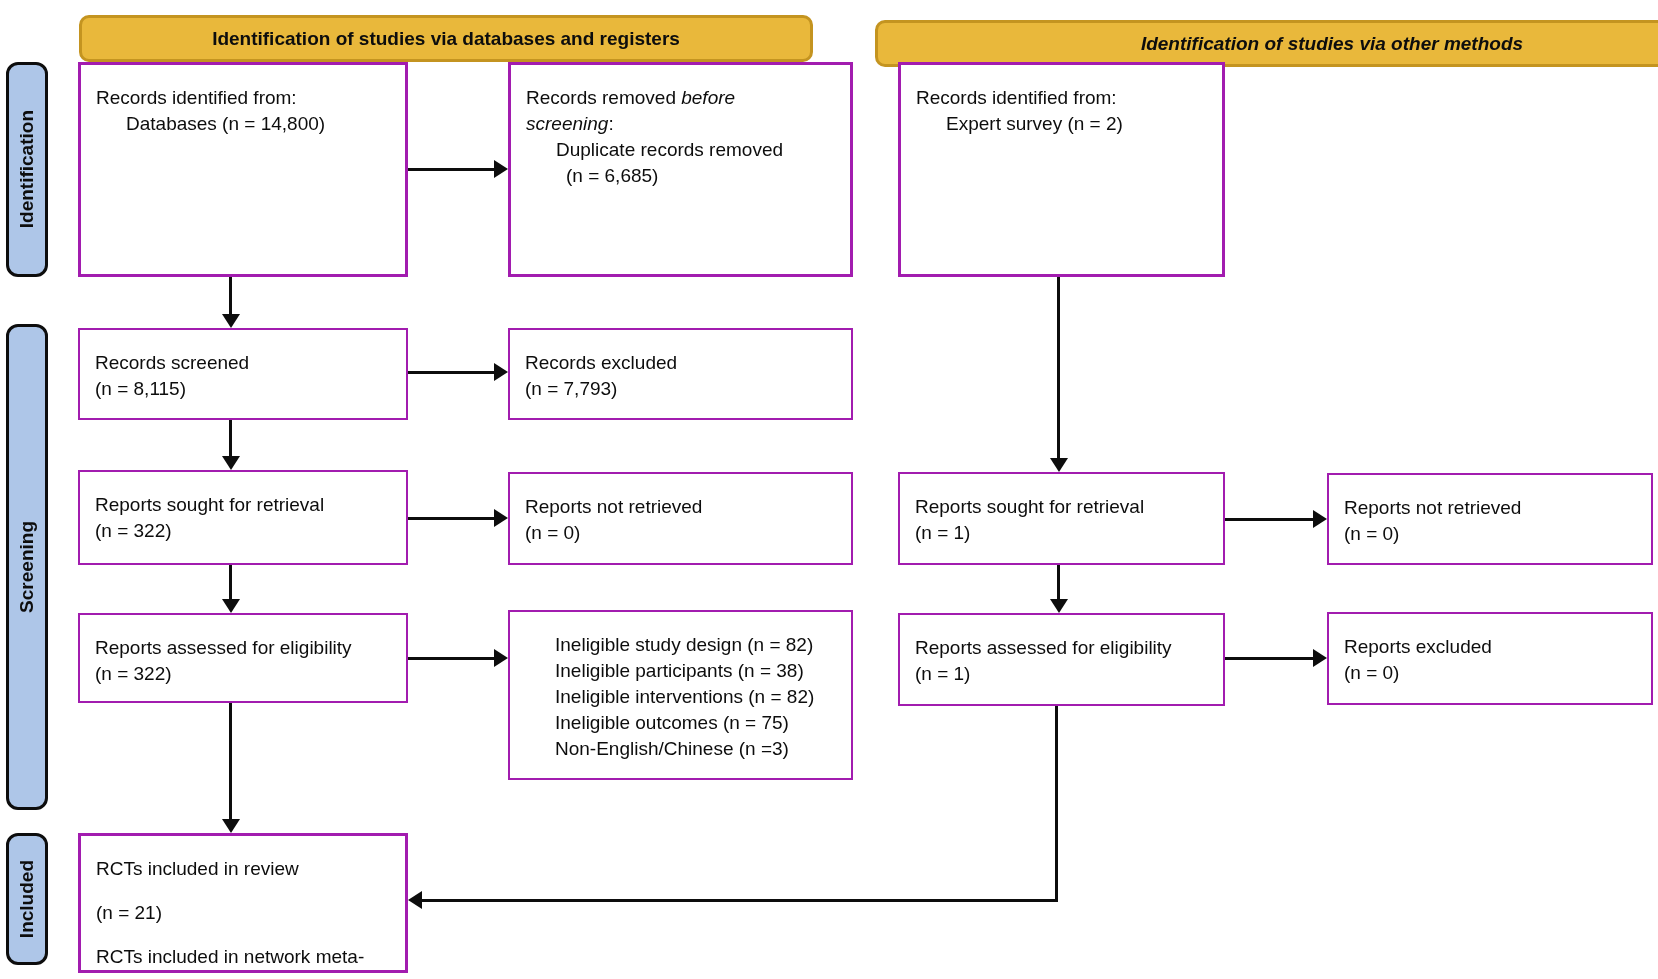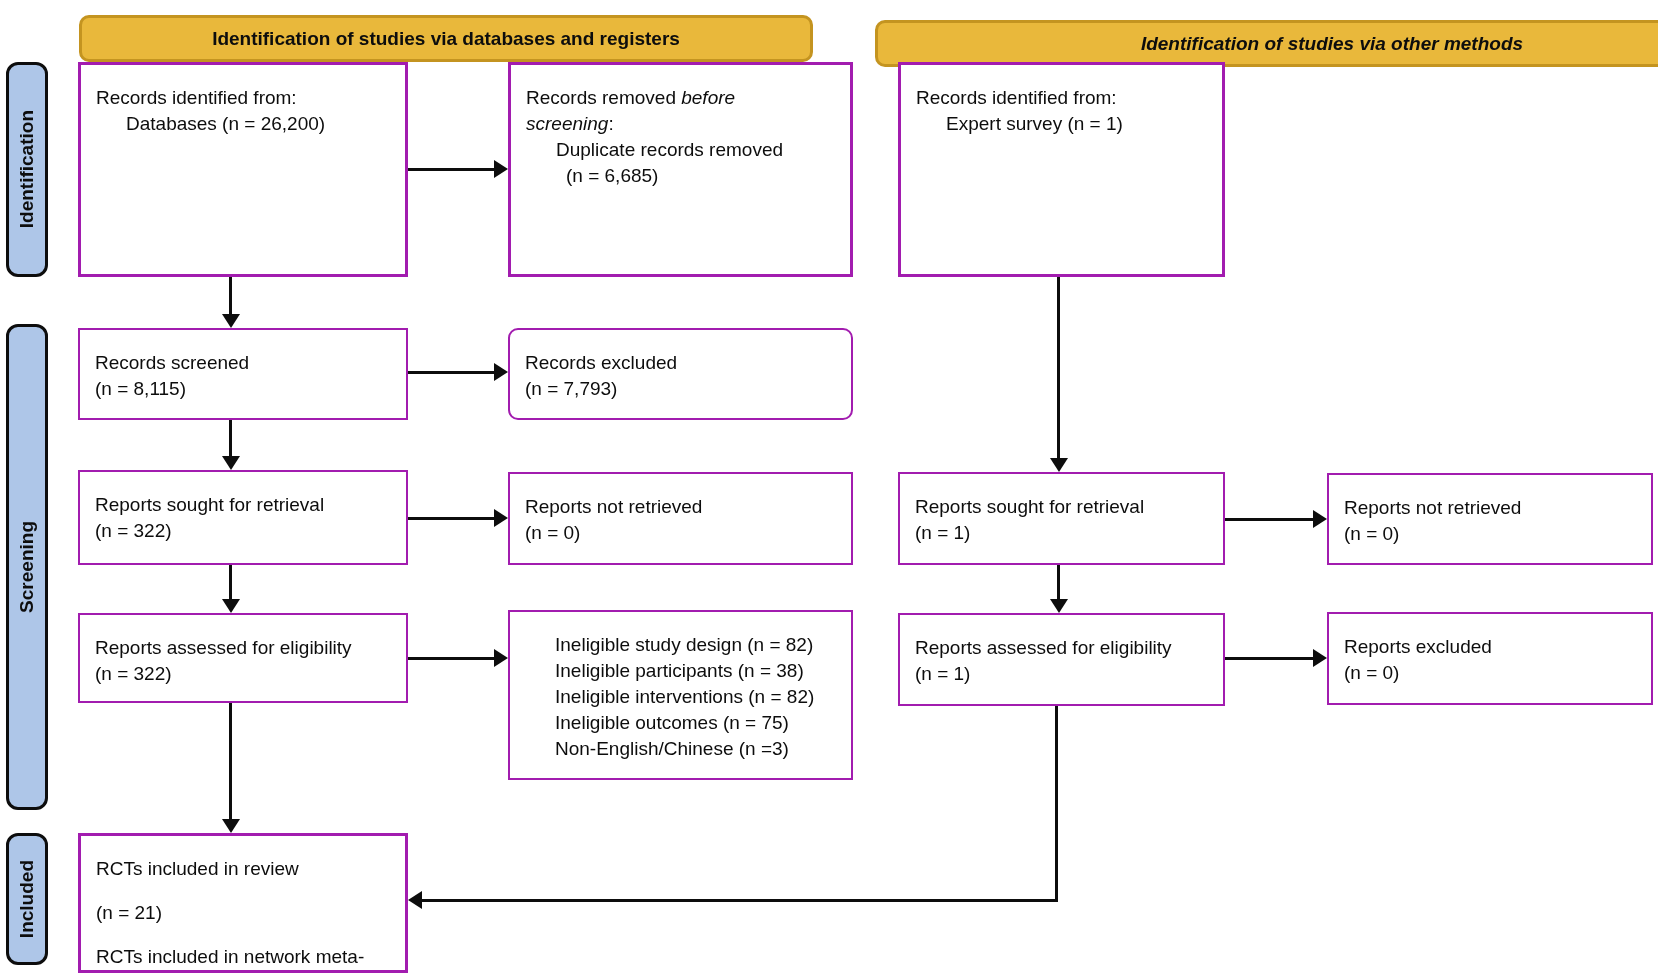--- a/index.html
+++ b/index.html
@@ -81,38 +81,38 @@
   </div>
   <div class="sidebar" style="left:6px;top:324px;width:42px;height:486px;">
     <span>Screening</span>
   </div>
   <div class="sidebar" style="left:6px;top:833px;width:42px;height:132px;">
     <span>Included</span>
   </div>
 
   <div class="box thick" style="left:78px;top:62px;width:330px;height:215px;">
       <div class="box-line"><span>Records identified from:</span></div>
-      <div class="box-line" style="padding-left: 30px;"><span>Databases (n = 26,200)</span></div>
+      <div class="box-line" style="padding-left: 30px;"><span>Databases (n = 14,800)</span></div>
     </div>
   <div class="box thick" style="left:508px;top:62px;width:345px;height:215px;">
       <div class="box-line"><span>Records removed </span><span style="font-style: italic;">before</span></div>
       <div class="box-line"><span style="font-style: italic;">screening</span><span>:</span></div>
       <div class="box-line" style="padding-left: 30px;"><span>Duplicate records removed</span></div>
       <div class="box-line" style="padding-left: 40px;"><span>(n = 6,685)</span></div>
     </div>
   <div class="box thick" style="left:898px;top:62px;width:327px;height:215px;">
       <div class="box-line"><span>Records identified from:</span></div>
-      <div class="box-line" style="padding-left: 30px;"><span>Expert survey (n = 1)</span></div>
+      <div class="box-line" style="padding-left: 30px;"><span>Expert survey (n = 2)</span></div>
     </div>
 
   <div class="box" style="left:78px;top:328px;width:330px;height:92px;">
       <div class="box-line"><span>Records screened</span></div>
       <div class="box-line"><span>(n = 8,115)</span></div>
     </div>
-  <div class="box" style="left:508px;top:328px;width:345px;height:92px;border-radius:10px;">
+  <div class="box" style="left:508px;top:328px;width:345px;height:92px;">
       <div class="box-line"><span>Records excluded</span></div>
       <div class="box-line"><span>(n = 7,793)</span></div>
     </div>
 
   <div class="box" style="left:78px;top:470px;width:330px;height:95px;">
       <div class="box-line"><span>Reports sought for retrieval</span></div>
       <div class="box-line"><span>(n = 322)</span></div>
     </div>
   <div class="box" style="left:508px;top:472px;width:345px;height:93px;">
       <div class="box-line"><span>Reports not retrieved</span></div>

